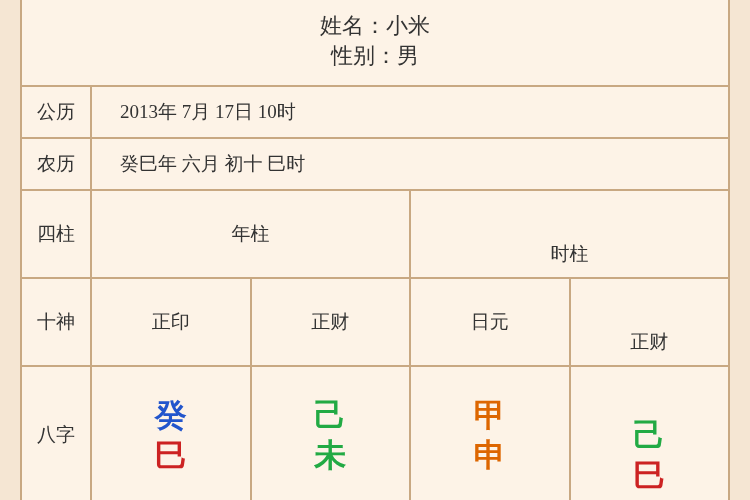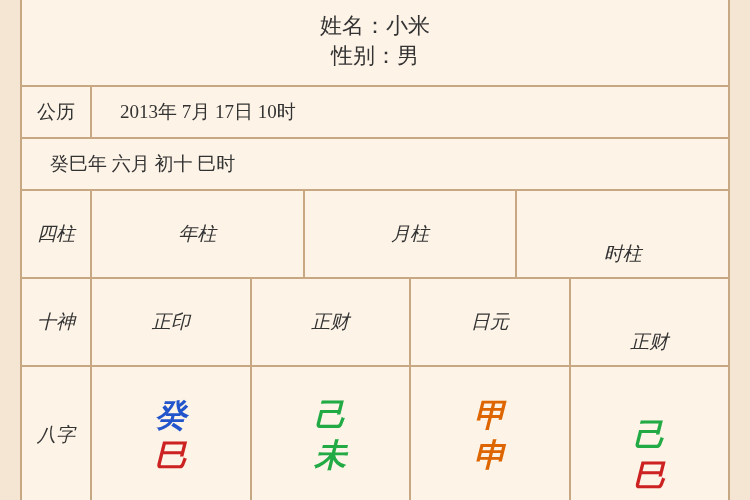--- a/index.html
+++ b/index.html
@@ -66,21 +66,20 @@
     .grid-cell {
       flex: 1;
       text-align: right;
       font-size: 19px;
       color: #333;
       border-right: 2px solid #c8a882;
       padding: 10px 5px;
       display: flex;
       align-items: center;
       justify-content: center;
-      font-style: italic;
     }
     .grid-cell:last-child {
       border-right: none;
       margin-top: 40px;
     }
     .grid-cell.label-col {
       min-width: 70px;
       max-width: 70px;
       flex: none;
       width: 70px;
@@ -119,27 +118,27 @@
     <span>姓名：小米</span>
     <span>性别：男</span>
   </div>
 
   <div class="info-row">
     <div class="label-cell">公历</div>
     <div class="value-cell">2013年 7月 17日 10时</div>
   </div>
 
   <div class="info-row">
+    <div class="label-cell">农历</div>
     <div class="value-cell">癸巳年 六月 初十 巳时</div>
   </div>
 
   <div class="grid-row">
     <div class="grid-cell label-col">四柱</div>
     <div class="grid-cell">年柱</div>
-    <div class="grid-cell">月柱</div>
     <div class="grid-cell">时柱</div>
   </div>
 
   <div class="grid-row">
     <div class="grid-cell label-col">十神</div>
     <div class="grid-cell">正印</div>
     <div class="grid-cell">正财</div>
     <div class="grid-cell">日元</div>
     <div class="grid-cell">正财</div>
   </div>

